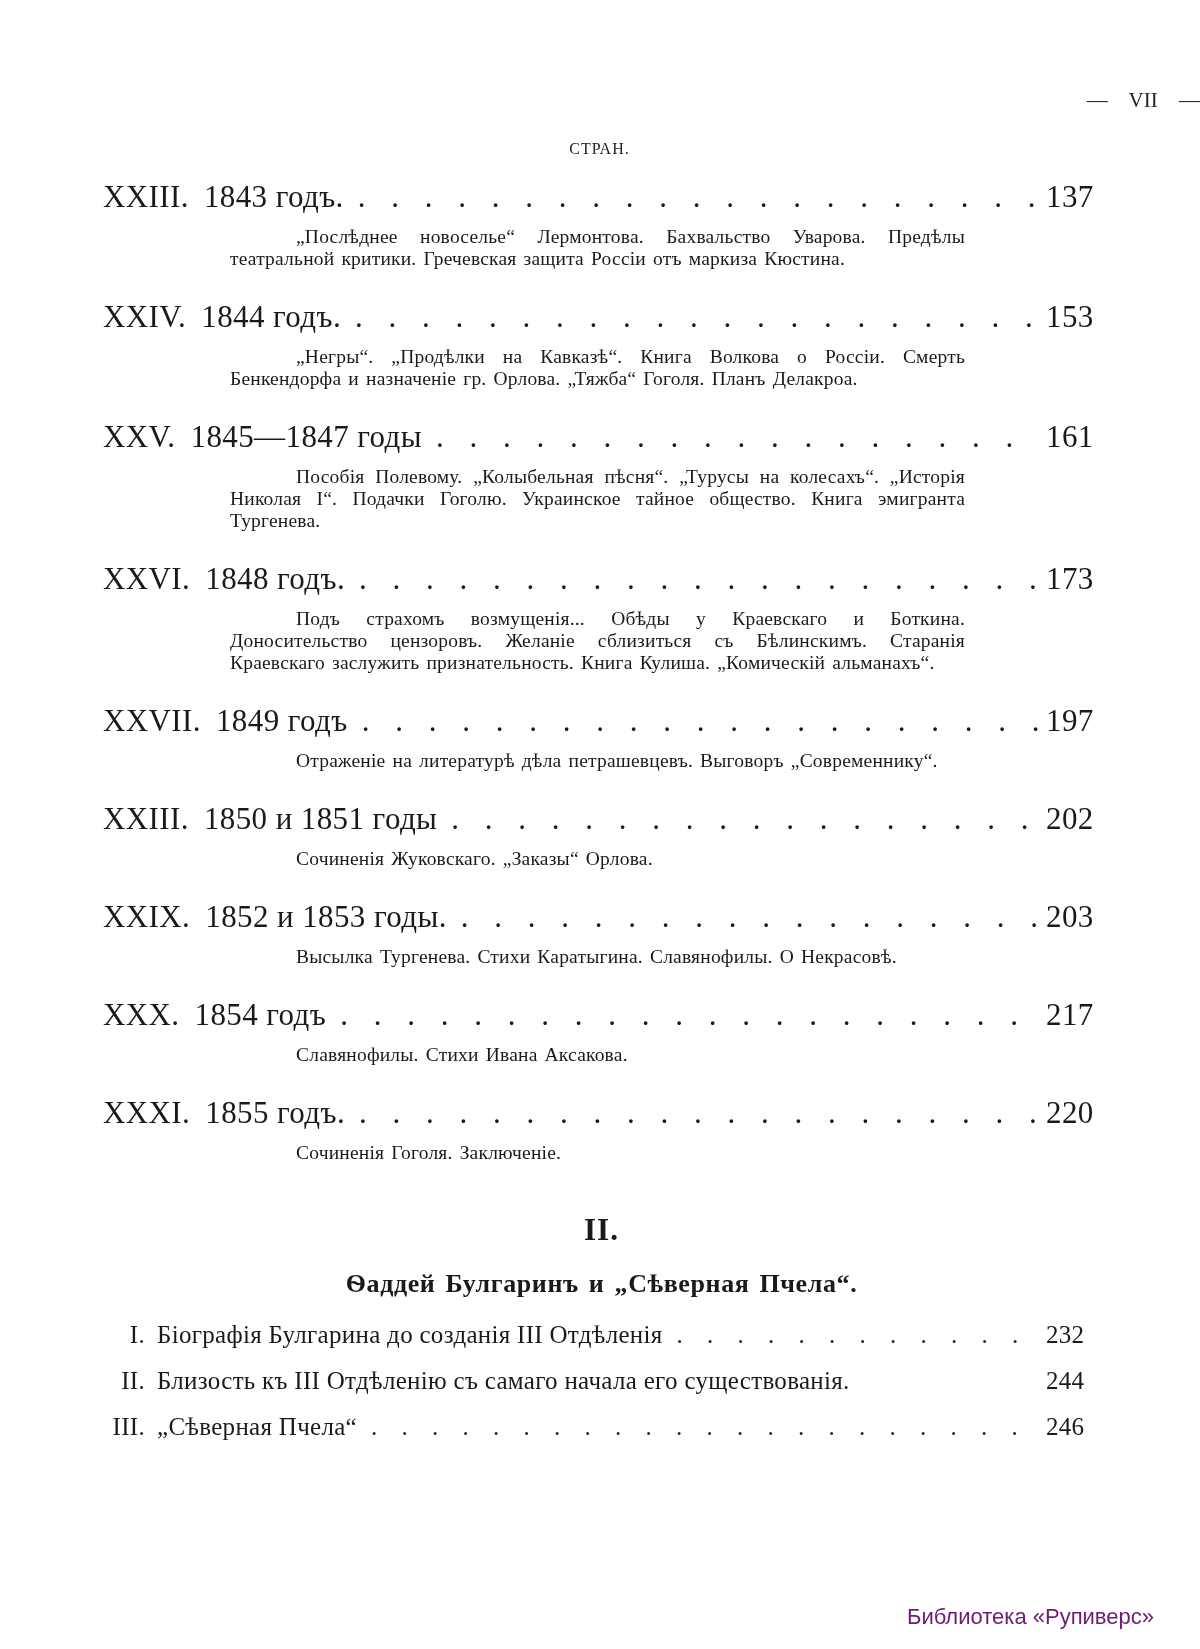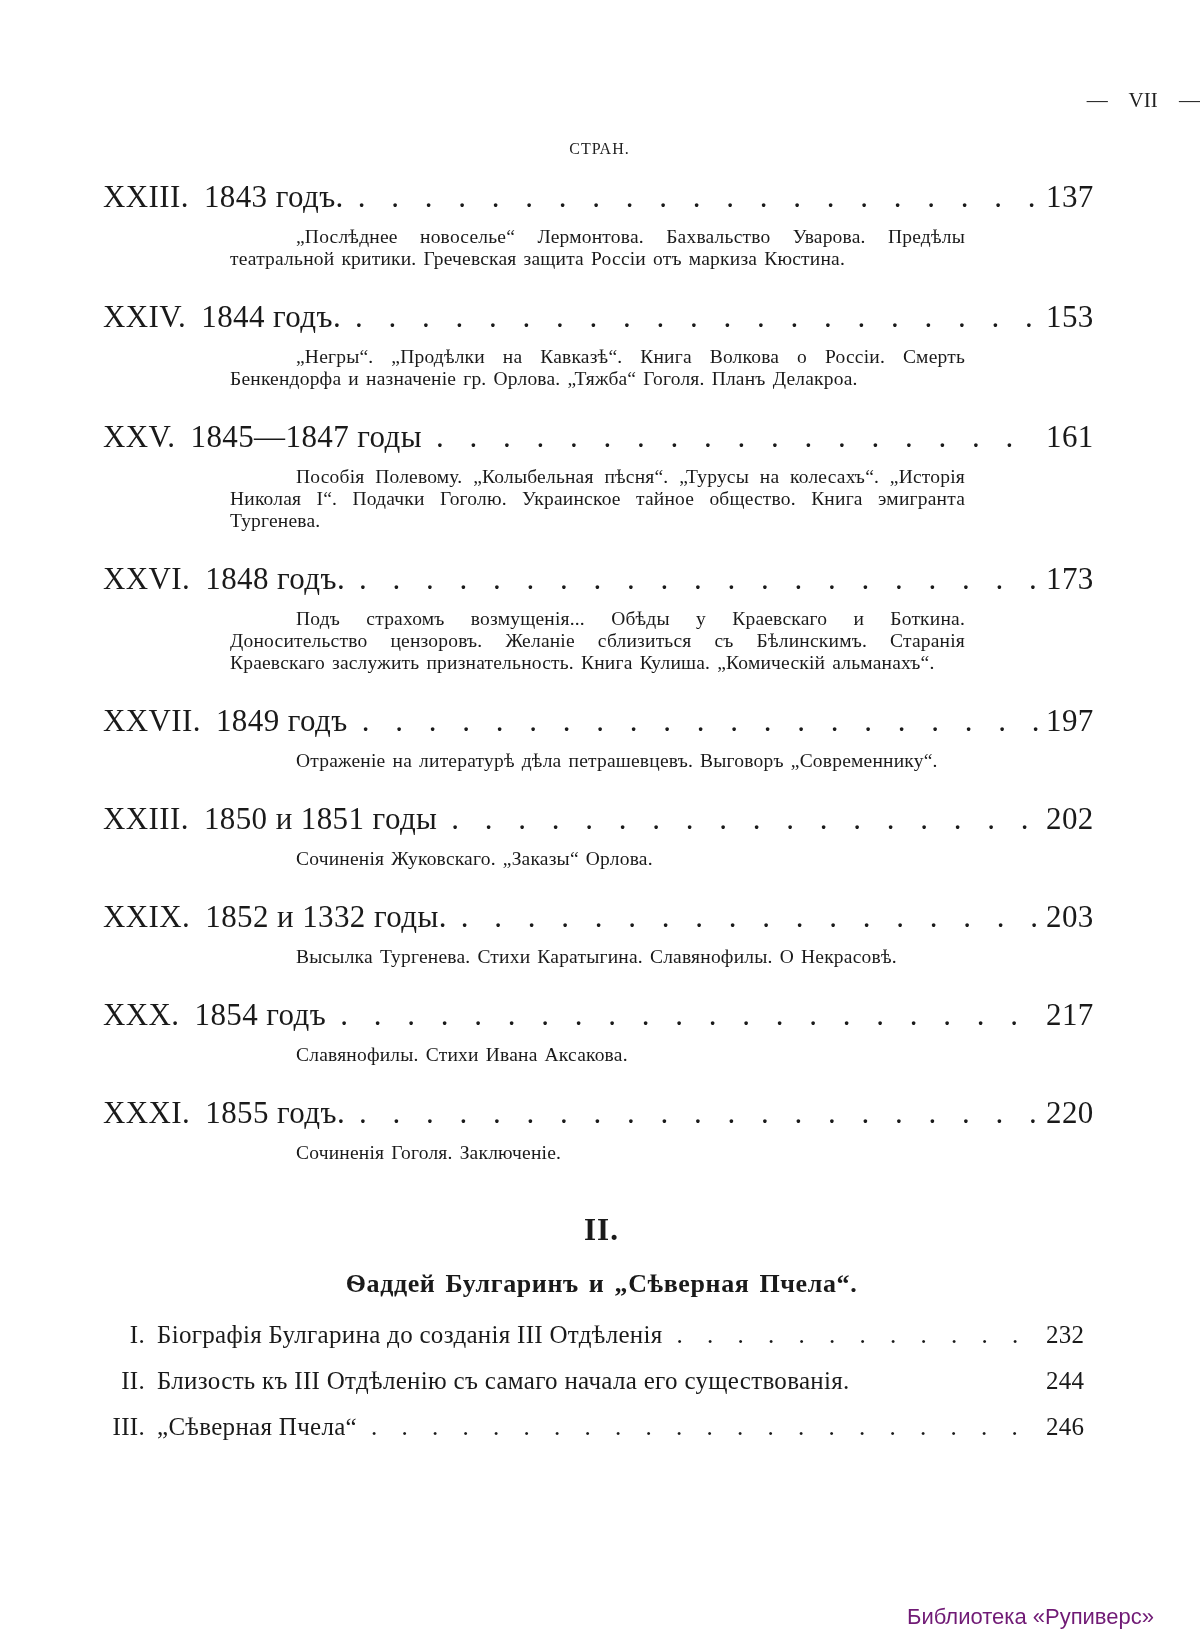--- a/index.html
+++ b/index.html
@@ -183,21 +183,21 @@
           <span class="title">1850 и 1851 годы</span>
           <span class="leader"></span>
           <span class="pagenum">202</span>
         </div>
         <p class="desc">Сочиненія Жуковскаго. „Заказы“ Орлова.</p>
       </div>
 
       <div class="toc-entry">
         <div class="entry-row">
           <span class="numeral">XXIX.</span>
-          <span class="title">1852 и 1332 годы.</span>
+          <span class="title">1852 и 1853 годы.</span>
           <span class="leader"></span>
           <span class="pagenum">203</span>
         </div>
         <p class="desc">Высылка Тургенева. Стихи Каратыгина. Славянофилы. О Некрасовѣ.</p>
       </div>
 
       <div class="toc-entry">
         <div class="entry-row">
           <span class="numeral">XXX.</span>
           <span class="title">1854 годъ</span>

